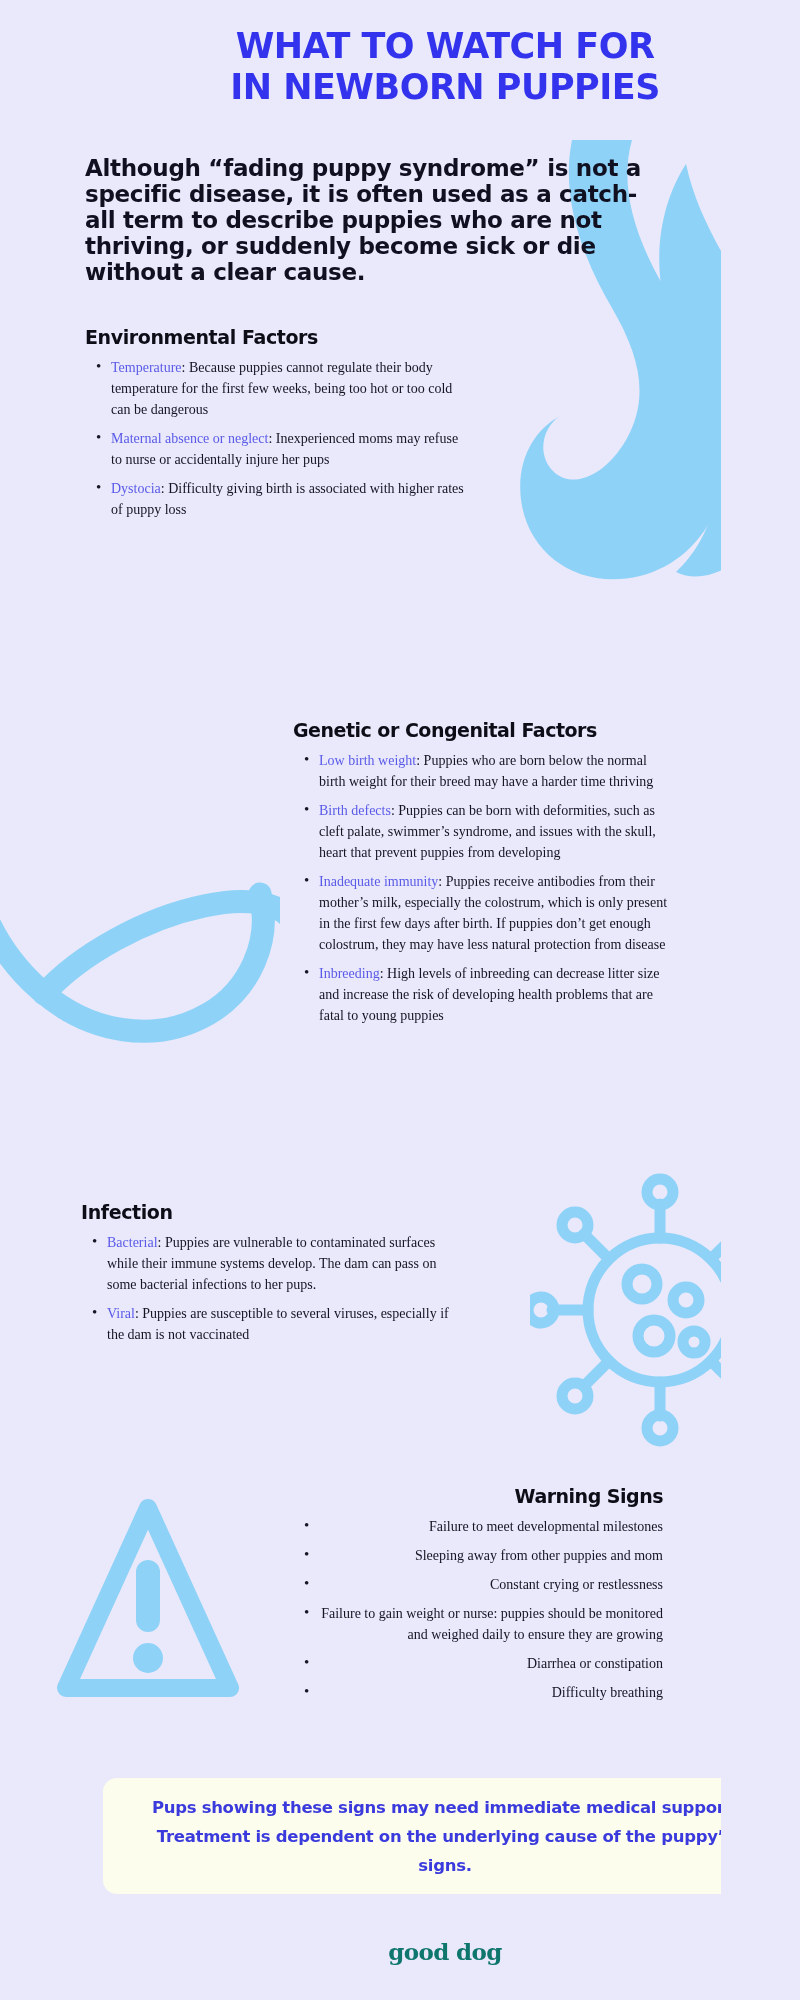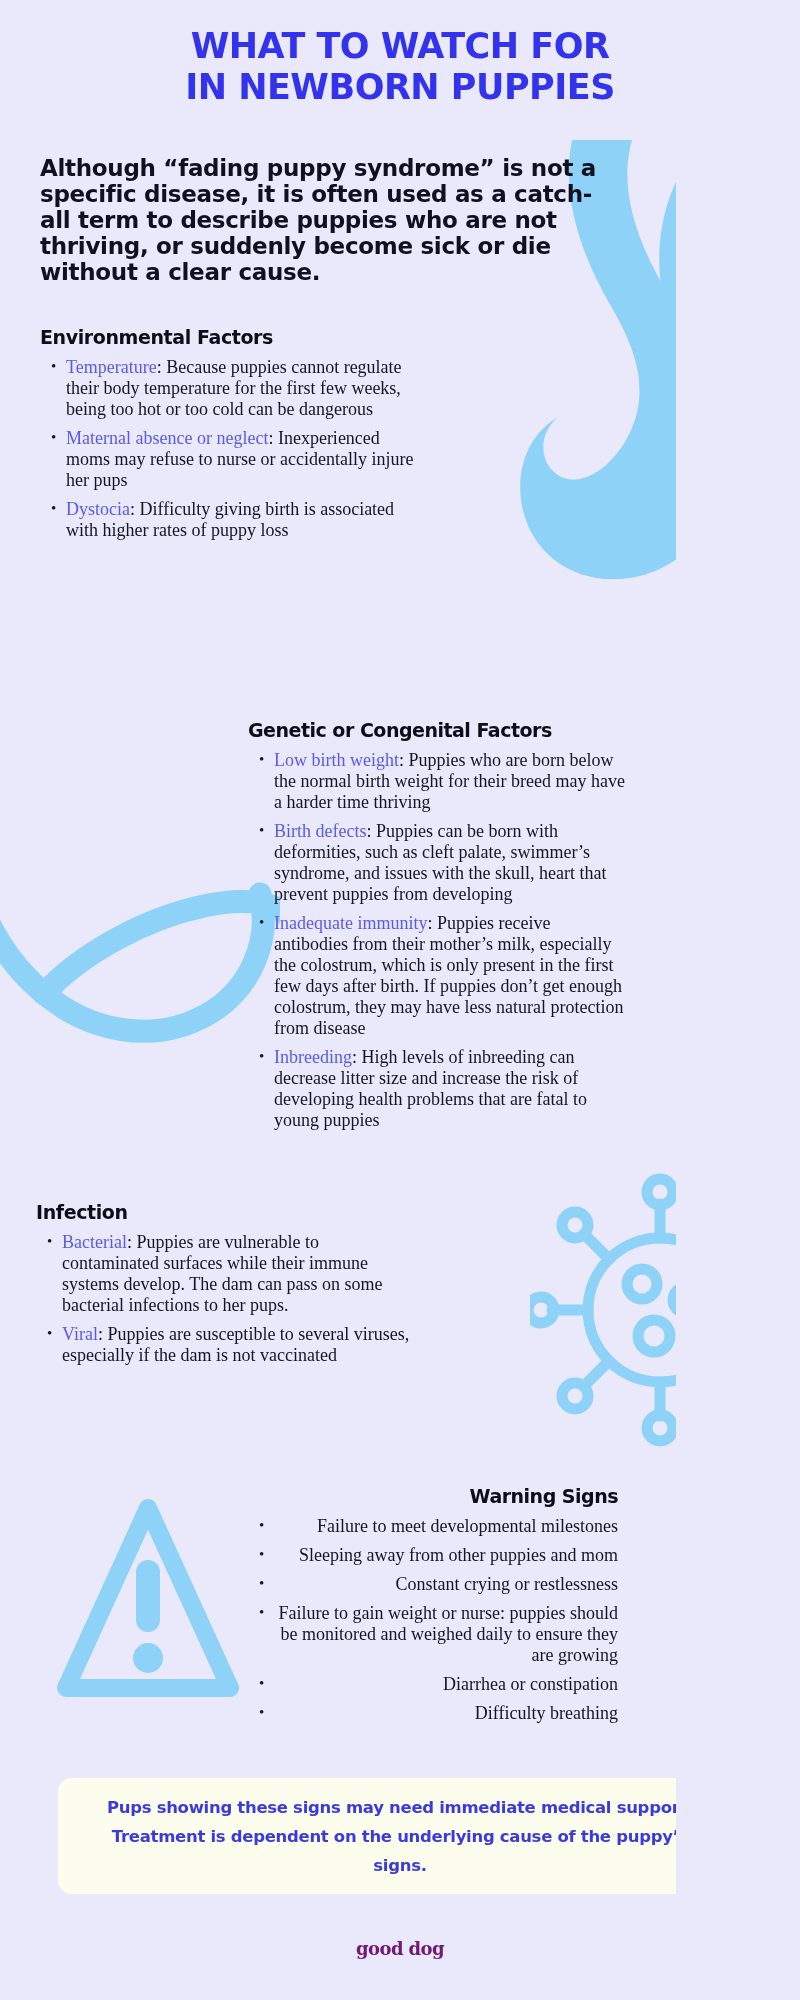--- a/index.html
+++ b/index.html
@@ -12,20 +12,21 @@
     background: #e9e9fb;
     font-family: "Liberation Sans", sans-serif;
     overflow: hidden;
     position: relative;
   }
   #page {
     position: relative;
     width: 676px;
     height: 2000px;
     overflow: hidden;
+    padding-left: 45px;
   }
 
   
   .deco {
     position: absolute;
     pointer-events: none;
     z-index: 0;
   }
   .deco svg { display: block; }
 
@@ -78,21 +79,21 @@
     letter-spacing: -0.4px;
     margin: 0 0 8px 0;
   }
   ul.blist {
     margin: 0;
     padding: 0 0 0 26px;
     list-style: none;
   }
   ul.blist > li {
     font-family: "Liberation Serif", serif;
-    font-size: 18px;
+    font-size: 14px;
     line-height: 21px;
     color: #141423;
     position: relative;
     margin: 8px 0 1px 0;
   }
   ul.blist > li::before {
     content: "\2022";
     position: absolute;
     left: -15px;
     top: -1px;
@@ -139,22 +140,22 @@
   .footer {
     position: absolute;
     top: 1938px;
     left: 0;
     width: 800px;
     text-align: center;
   }
   .brand {
     font-family: "DejaVu Serif", serif;
     font-weight: bold;
-    font-size: 18px;
-    color: #701a75;
+    font-size: 23px;
+    color: #0f766e;
     letter-spacing: -0.6px;
   }
 </style>
 </head>
 <body>
 
 <div id="page">
 
   <div class="deco" style="top:140px; left:500px; width:300px; height:560px;">
     <svg width="300" height="560" viewBox="0 0 300 560">

